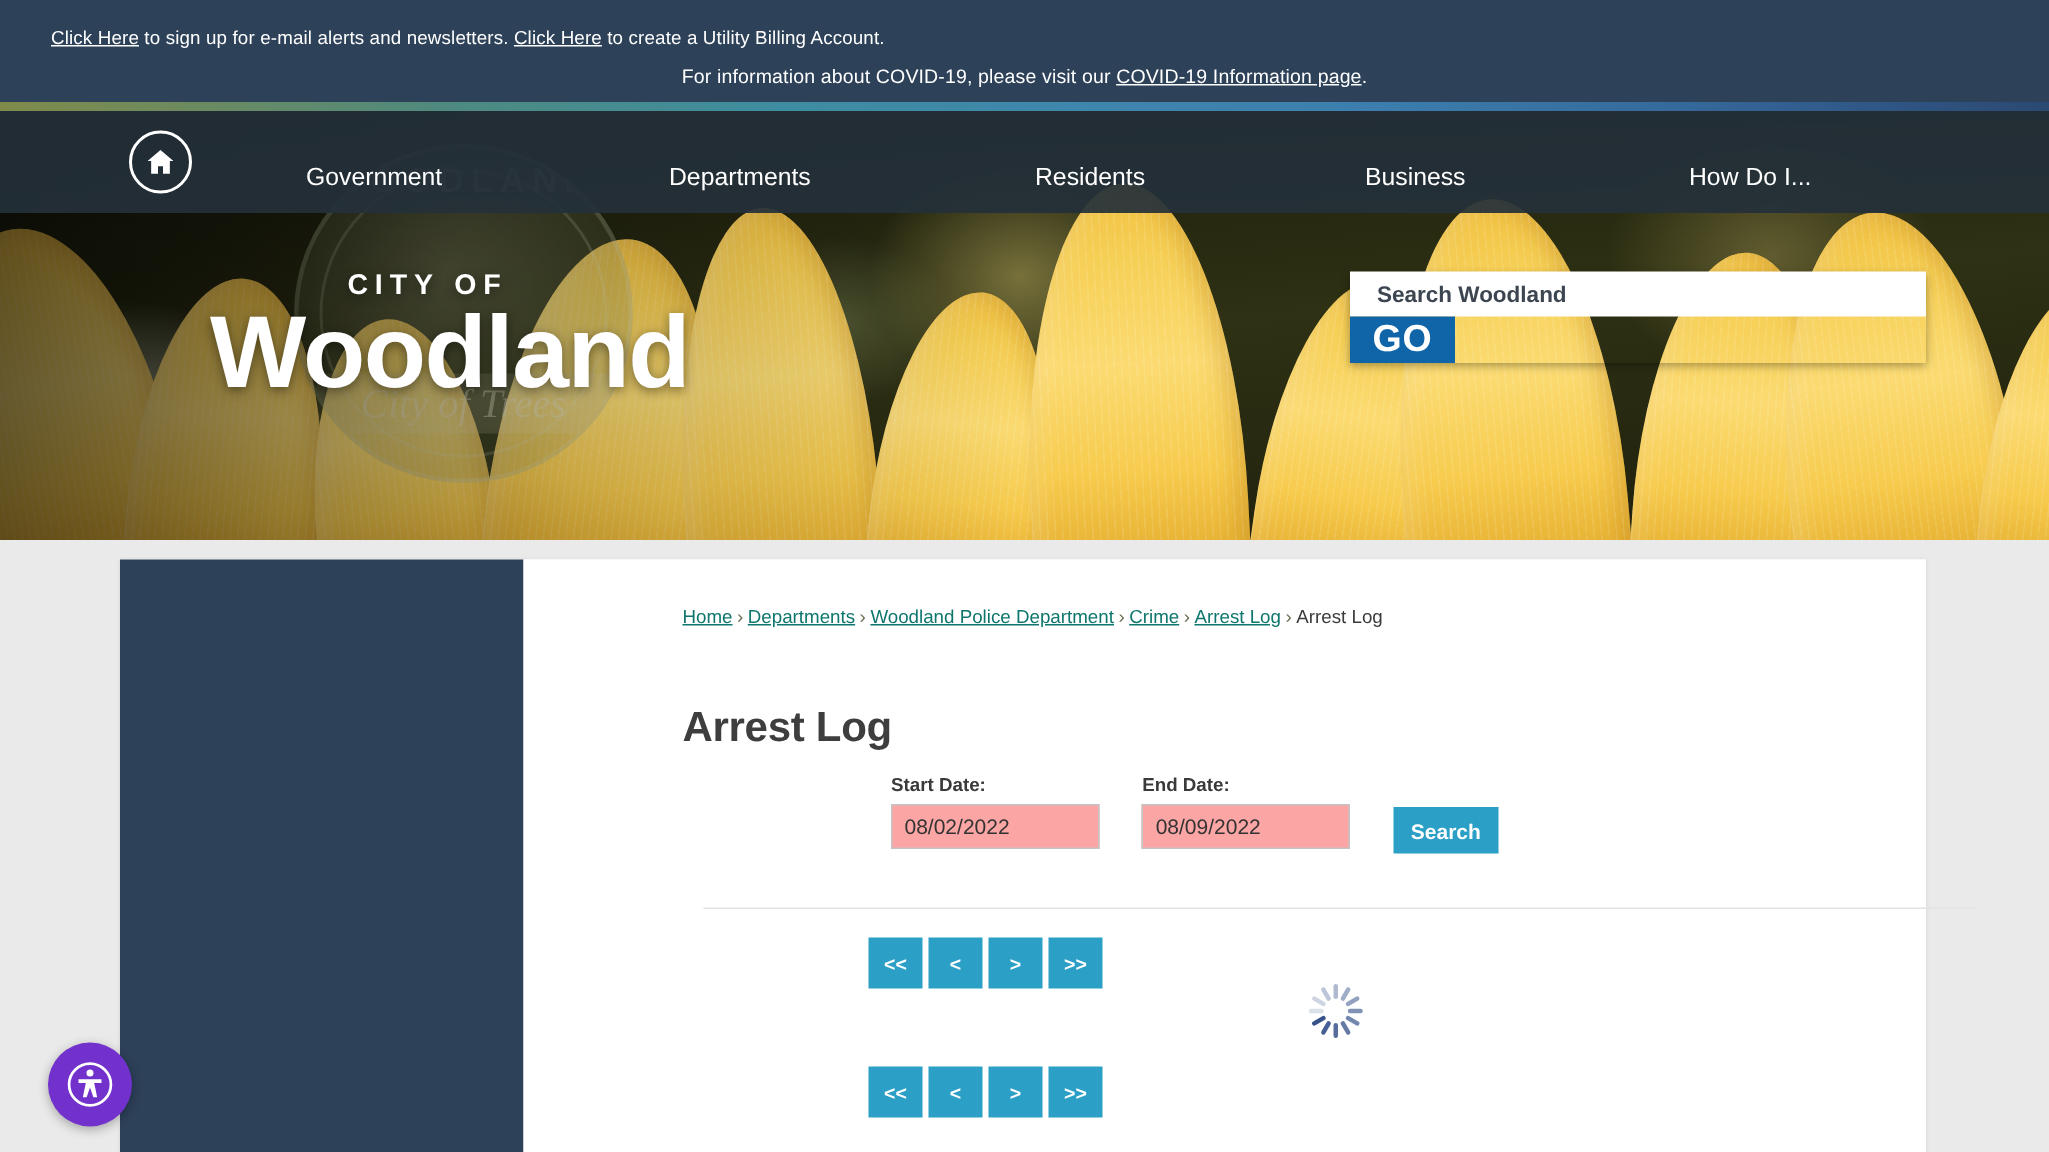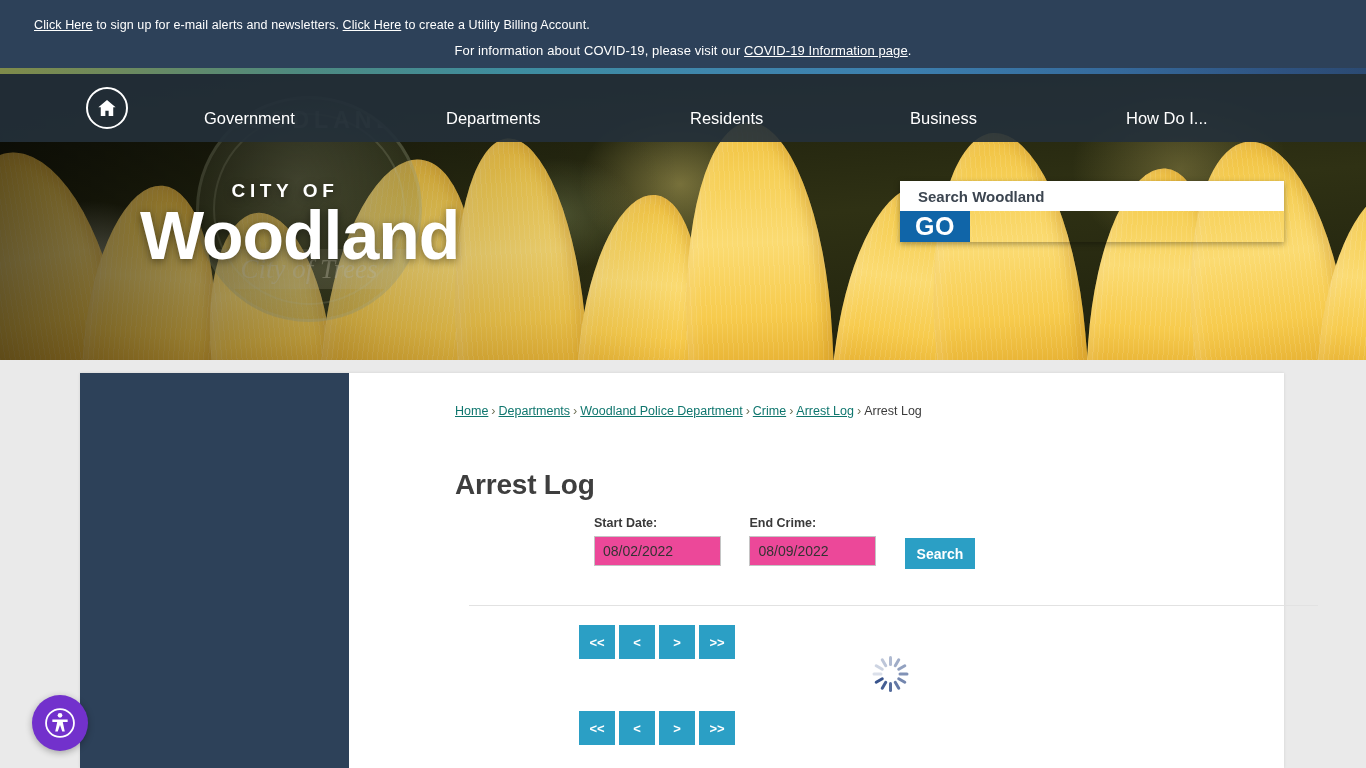--- a/index.html
+++ b/index.html
@@ -280,23 +280,23 @@
     position: absolute; top: 143px; left: 245px;
   }
   .field { display: inline-block; vertical-align: top; margin-right: 24px; }
   .field-label {
     display: block;
     font-size: 12.5px; font-weight: bold;
     color: #3a3a3a;
     margin-bottom: 6px;
   }
   .date-input {
-    width: 127px; height: 30px;
+    width: 139px; height: 30px;
     border: 1px solid #c4c4c4;
-    background: #ec4899;
+    background: #fca5a5;
     padding: 0 8px;
     font-family: "Liberation Sans", sans-serif;
     font-size: 14px;
     color: #333333;
     outline: none;
   }
   .search-btn {
     display: inline-block; vertical-align: top;
     margin-top: 22px;
     width: 70px; height: 31px;
@@ -433,21 +433,21 @@
     </div>
 
     <h1 class="page-title">Arrest Log</h1>
 
     <div class="filter-form">
       <div class="field">
         <label class="field-label">Start Date:</label>
         <input class="date-input" type="text" value="08/02/2022" style="">
       </div>
       <div class="field">
-        <label class="field-label">End Crime:</label>
+        <label class="field-label">End Date:</label>
         <input class="date-input" type="text" value="08/09/2022" style="">
       </div>
       <button class="search-btn">Search</button>
     </div>
 
     <div class="divider"></div>
 
     <div class="pager top">
       <button class="pg-btn">&lt;&lt;</button><button class="pg-btn">&lt;</button><button class="pg-btn">&gt;</button><button class="pg-btn">&gt;&gt;</button>
     </div>

